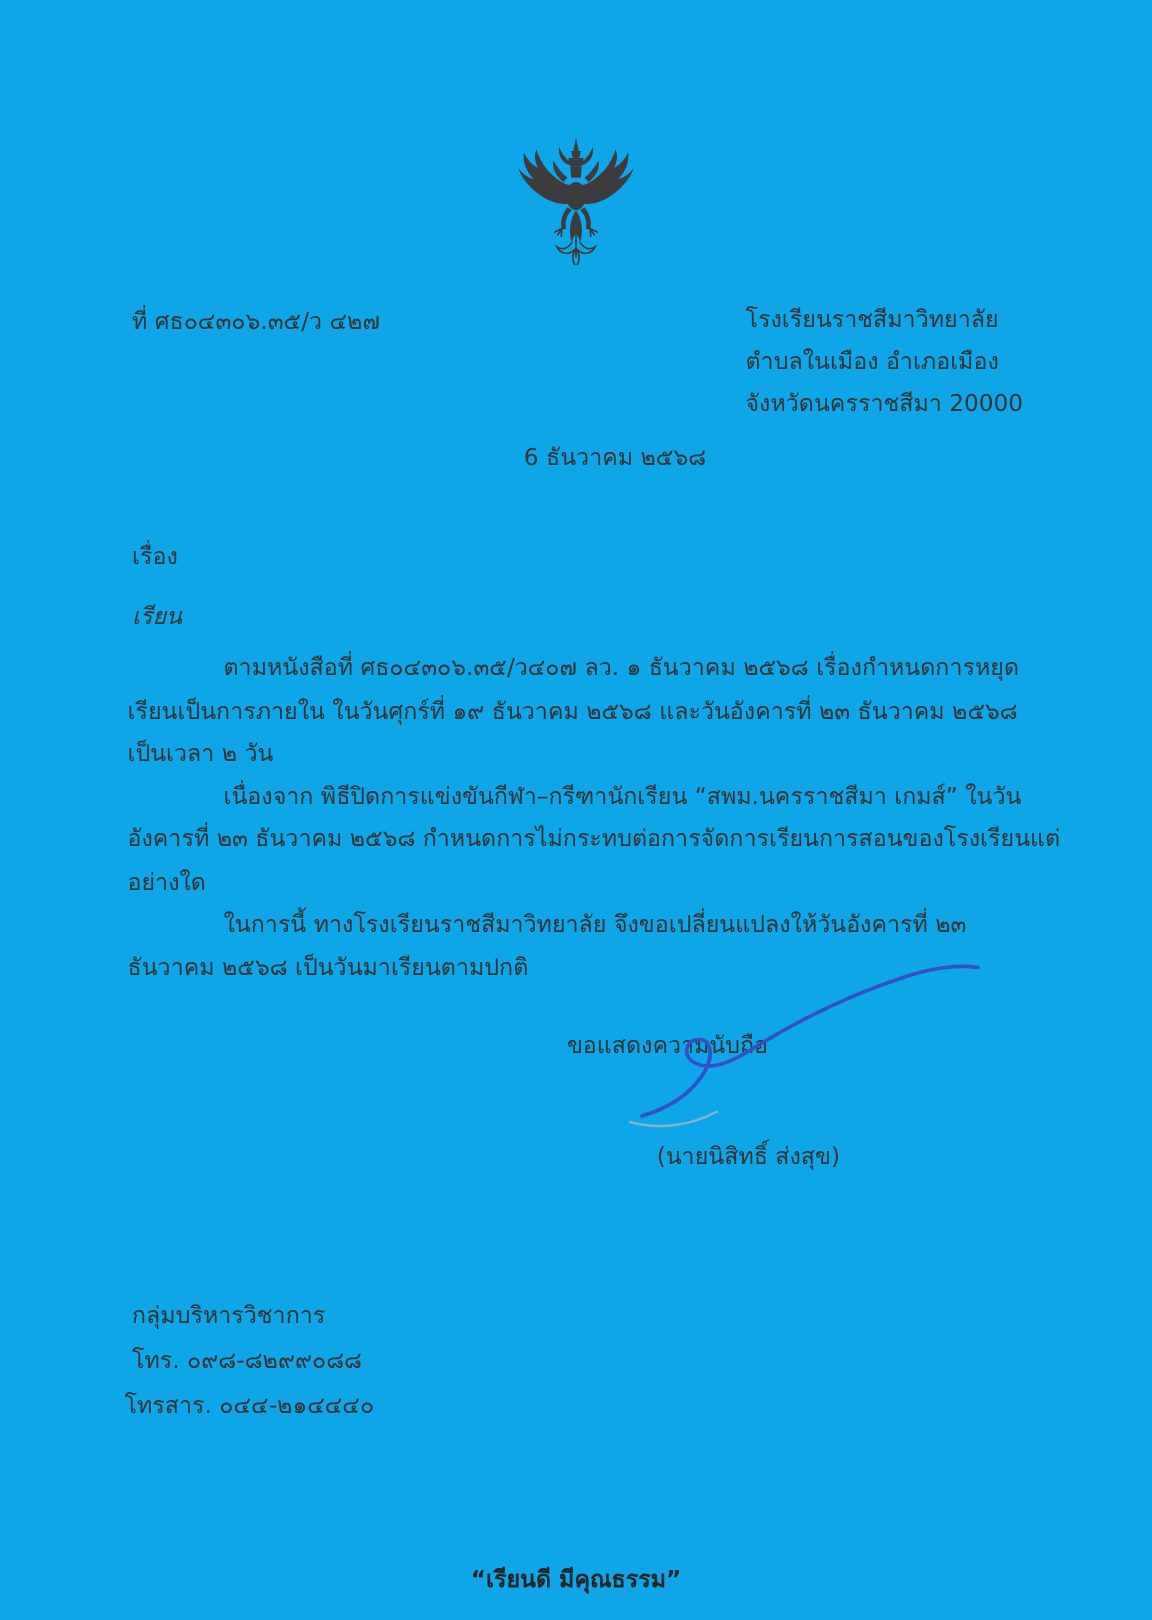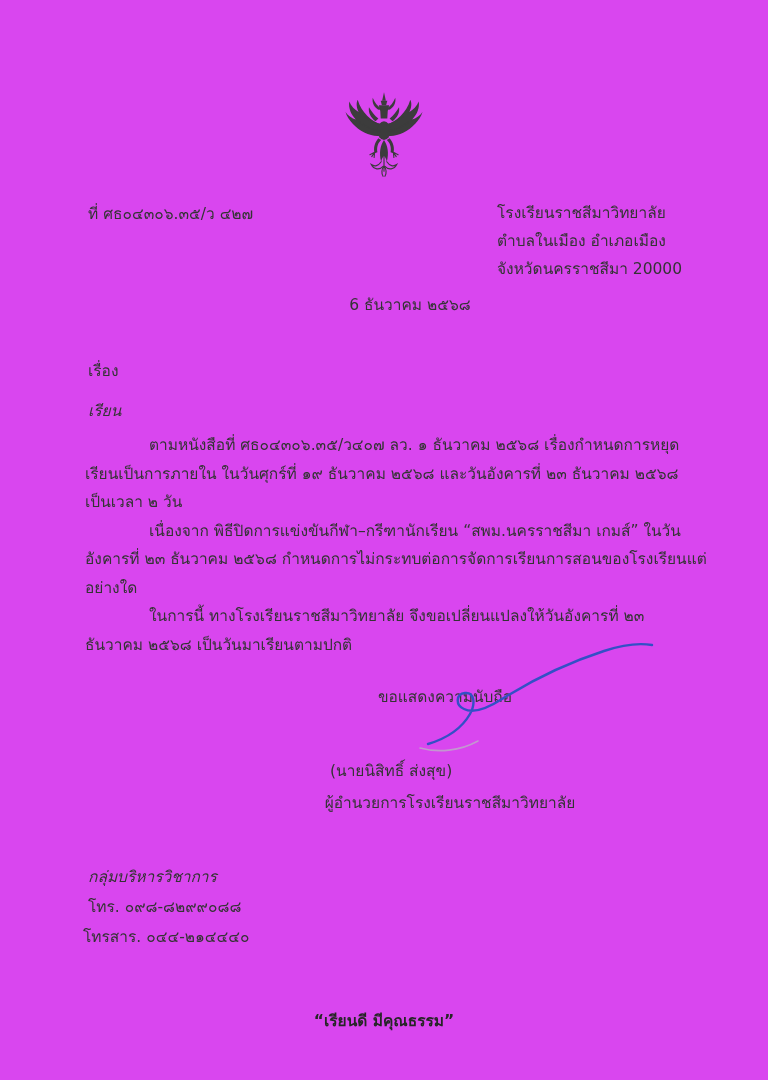--- a/index.html
+++ b/index.html
@@ -1,46 +1,46 @@
 <!DOCTYPE html>
 <html><head>
 <meta charset="utf-8">
 <style>
   html,body{margin:0;padding:0;background:#d7d7d7;}
   .page{
     position:relative;
     width:768px;height:1080px;
     margin:0 auto;
-    background:#d946ef;
+    background:#0ea5e9;
     font-family:"DejaVu Sans", sans-serif;
     color:#343434;
     font-size:15.5px;
     overflow:hidden;
   }
   .abs{position:absolute;}
   .emblem{left:337px;top:88px;width:94px;height:108px;}
   .doc-number{left:88px;top:201px;}
   .org-block{left:497px;top:199px;line-height:28px;}
   .letter-date{left:0;top:292px;width:768px;text-align:center;text-indent:52px;}
   .field-label{left:88px;}
   .subject-label{top:358px;}
   .subject-text{left:150px;top:358px;}
   .recipient-label{top:398px;font-style:italic;}
   .recipient-text{left:148px;top:398px;}
   .body-block{left:85px;top:431px;width:622px;line-height:28.5px;}
   .body-block p{margin:0;text-indent:64px;}
   .closing-line{left:150px;top:612px;}
   .salutation{left:330px;top:684px;width:230px;text-align:center;}
   .signature-svg{left:418px;top:640px;width:242px;height:114px;}
-  .signatory-name{left:330px;top:758px;width:230px;text-align:left;}
+  .signatory-name{left:330px;top:758px;width:230px;text-align:right;}
   .signatory-title{left:310px;top:790px;width:280px;text-align:center;}
-  .footer-dept{left:88px;top:864px;font-style:italic;}
+  .footer-dept{left:88px;top:864px;}
   .footer-phone{left:88px;top:894px;}
   .footer-fax{left:83px;top:924px;}
-  .slogan{left:0;top:1008px;width:768px;text-align:center;font-weight:bold;color:#262626;}
+  .slogan{left:0;top:1040px;width:768px;text-align:center;font-weight:bold;color:#262626;}
 </style>
 </head>
 <body>
 
 <div class="page">
 
   <div class="abs emblem">
     <svg viewBox="0 0 200 220" width="94" height="108" aria-hidden="true">
       <g fill="#3c3c3c">
         <path d="M100,4 L104,22 L96,22 Z"></path>
@@ -96,21 +96,20 @@
   <div class="abs salutation">ขอแสดงความนับถือ</div>
 
   <div class="abs signature-svg">
     <svg viewBox="0 0 242 114" width="242" height="114" aria-hidden="true">
       <path d="M2,108 C20,113 42,111 60,101" fill="none" stroke="#b9b9c2" stroke-width="1.6" opacity="0.7" stroke-linecap="round"></path>
       <path d="M10,104 C30,98 44,88 52,74 C58,63 56,52 47,53 C38,54 37,65 46,69 C56,74 70,68 84,59 C116,39 152,22 186,11 C204,5 222,3 234,5" fill="none" stroke="#3350c6" stroke-width="2.4" stroke-linecap="round"></path>
     </svg>
   </div>
 
   <div class="abs signatory-name">(นายนิสิทธิ์ ส่งสุข)</div>
-  <div class="abs signatory-title">ผู้อำนวยการโรงเรียนราชสีมาวิทยาลัย</div>
 
   <div class="abs footer-dept">กลุ่มบริหารวิชาการ</div>
   <div class="abs footer-phone">โทร. ๐๙๘-๘๒๙๙๐๘๘</div>
   <div class="abs footer-fax">โทรสาร. ๐๔๔-๒๑๔๔๔๐</div>
 
   <div class="abs slogan">“เรียนดี มีคุณธรรม”</div>
 
 </div>
 
 </body></html>

